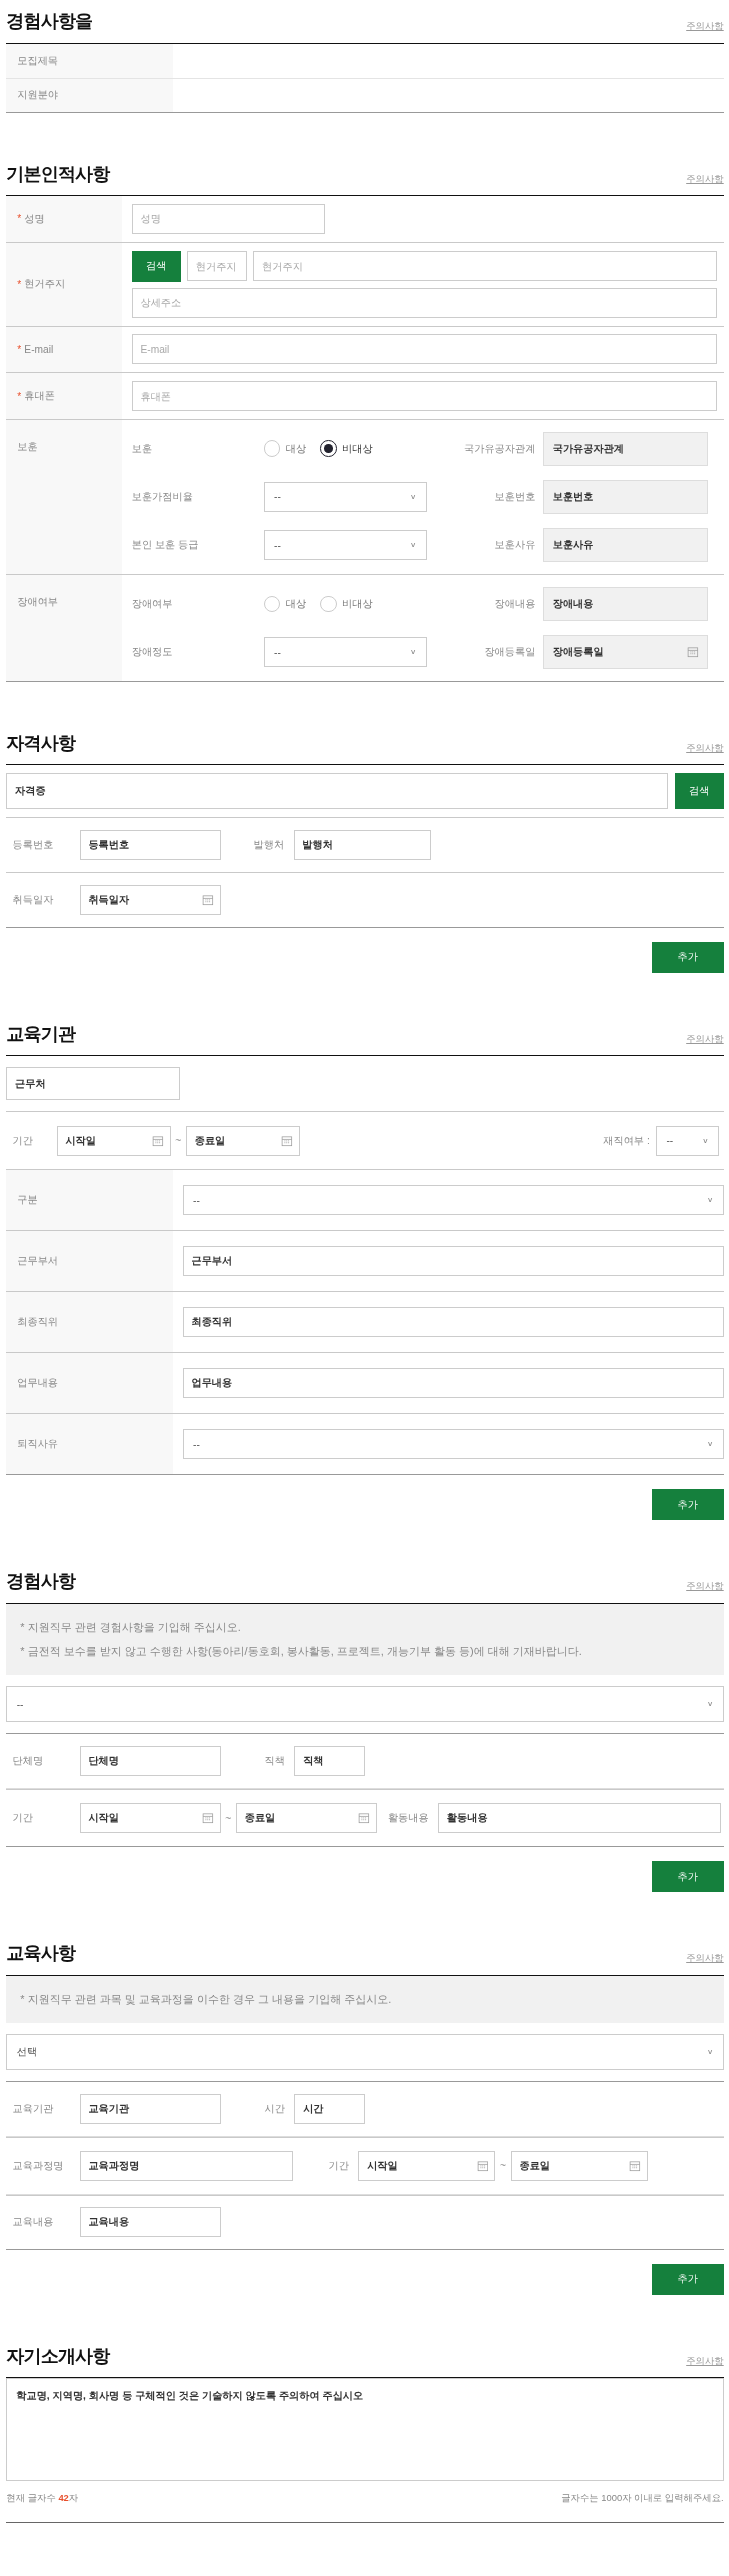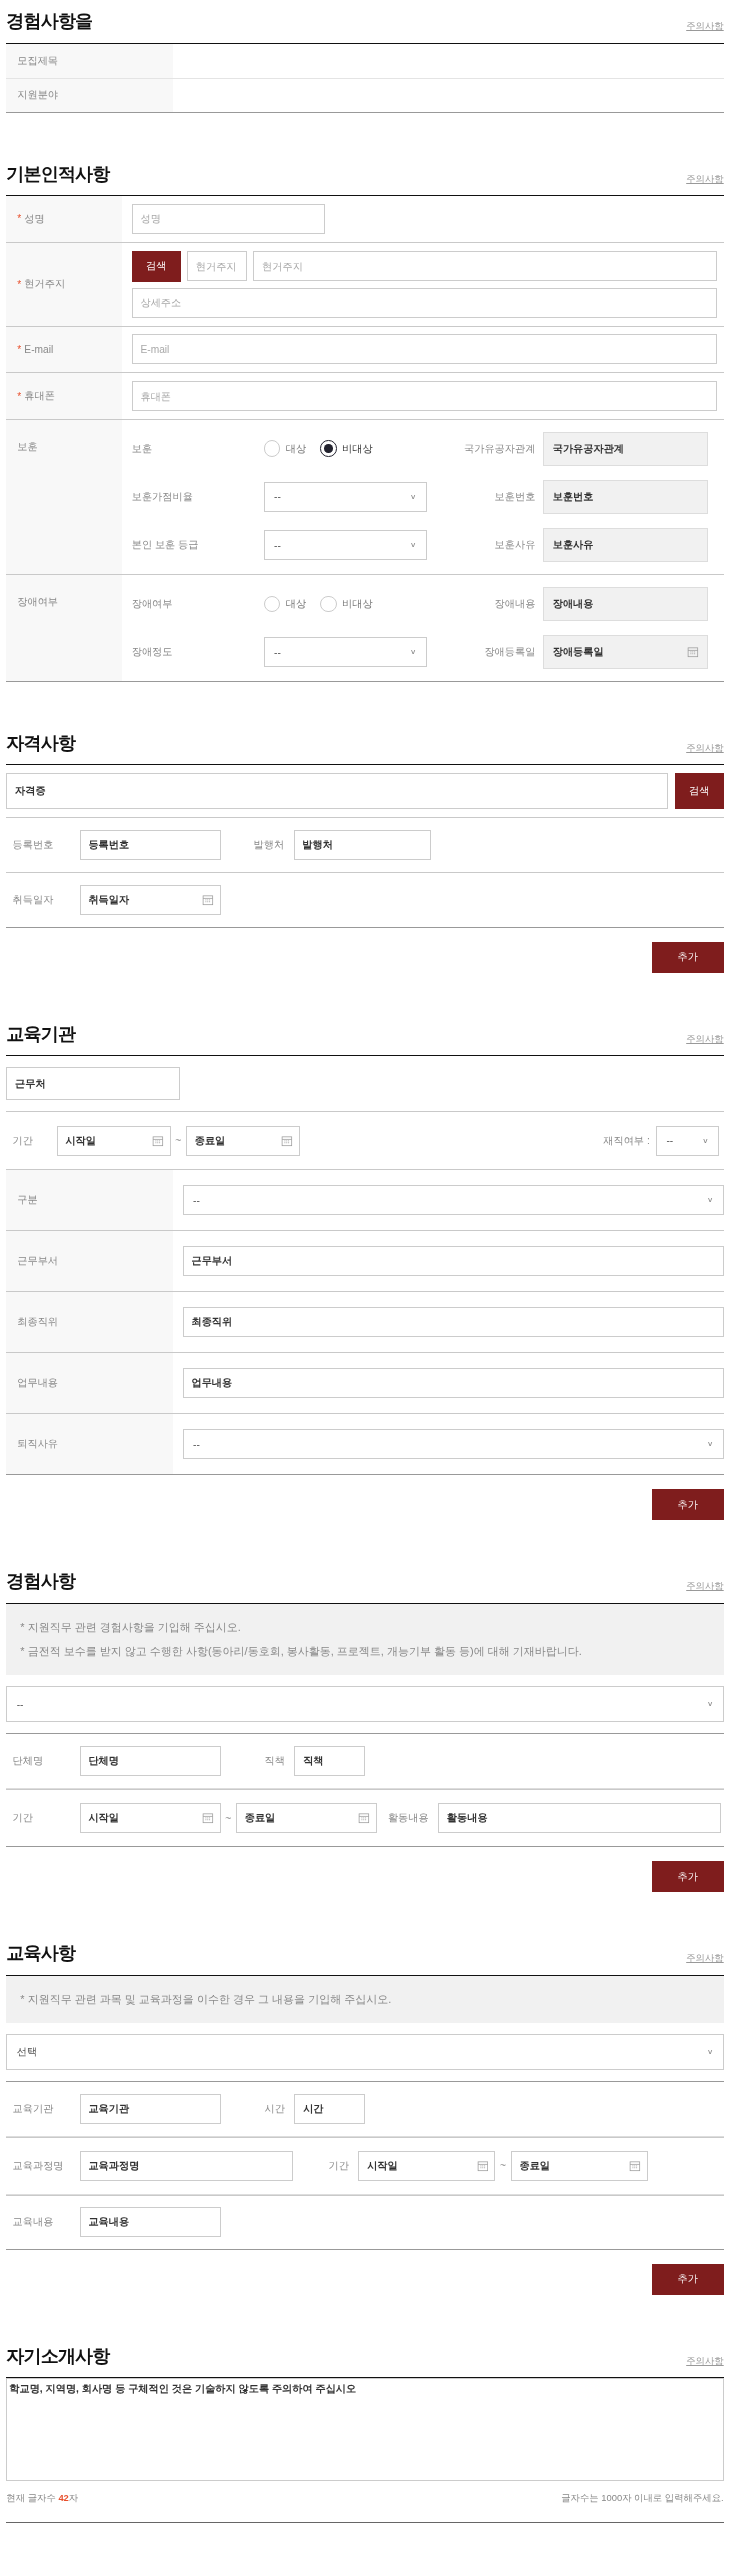--- a/index.html
+++ b/index.html
@@ -39,21 +39,21 @@
          justify-content:space-between; padding:0 9.4px; font-size:10.2px; color:#555; cursor:pointer; }
   .chev { color:#888; font-size:8.6px; transform:scaleY(.8); }
 
   .ro { background:#f1f1f1; border:0.8px solid #ddd; height:34px; display:flex; align-items:center;
         justify-content:space-between; padding:0 8.6px; font-size:10.2px; font-weight:bold; color:#333; }
 
   .date-wrap { position:relative; display:flex; align-items:center; }
   .date-wrap .input { padding-right:23.5px; }
   .cal { position:absolute; right:7px; pointer-events:none; display:flex; }
 
-  .btn-dark { background:#7f1d1d; color:#fff; border:none; font-size:10.2px; font-family:inherit;
+  .btn-dark { background:#15803d; color:#fff; border:none; font-size:10.2px; font-family:inherit;
               display:inline-flex; align-items:center; justify-content:center; cursor:pointer; }
   .btn-search-sm { width:49px; height:31px; flex-shrink:0; }
   .btn-search-lg { width:49px; height:36px; flex-shrink:0; }
   .btn-add { width:72px; height:31px; }
   .add-row { display:flex; justify-content:flex-end; margin-top:14px; }
 
   .sub-label { color:#888; font-size:10.2px; flex-shrink:0; }
 
   
   .radio-group { display:flex; align-items:center; gap:14px; }
@@ -73,21 +73,21 @@
   .sel-mid { width:163px; }
 
   
   .info-box { background:#f1f1f1; padding:10.2px 14px; margin-bottom:11px; }
   .info-box p { margin:3.1px 0; font-size:11px; color:#888; line-height:1.9; }
 
   
   .intro-block { padding-bottom:17px; border-bottom:0.8px solid #666; margin-bottom:20.4px; }
   .intro-block:last-child { margin-bottom:0; }
   .intro-bar { background:#f5f5f5; padding:19px 9.4px; font-size:11px; color:#999; margin-bottom:11px; }
-  .textarea { width:100%; height:103px; border:0.8px solid #ccc; padding:2px; font-size:10.2px;
+  .textarea { width:100%; height:103px; border:0.8px solid #ccc; padding:9px; font-size:10.2px;
               font-weight:bold; color:#333; font-family:inherit; resize:none; line-height:1.5; }
   .counter-row { display:flex; justify-content:space-between; margin-top:7.8px; font-size:9.4px; color:#888; }
   .count-num { color:#e8502d; font-weight:bold;text-align:right; }
 
   .tilde { color:#888; margin:0 4.7px; font-size:10.2px; }
   .right-inline { margin-left:auto; display:flex; align-items:center; padding-right:1.6px; }
 </style>
 </head>
 <body>
 

